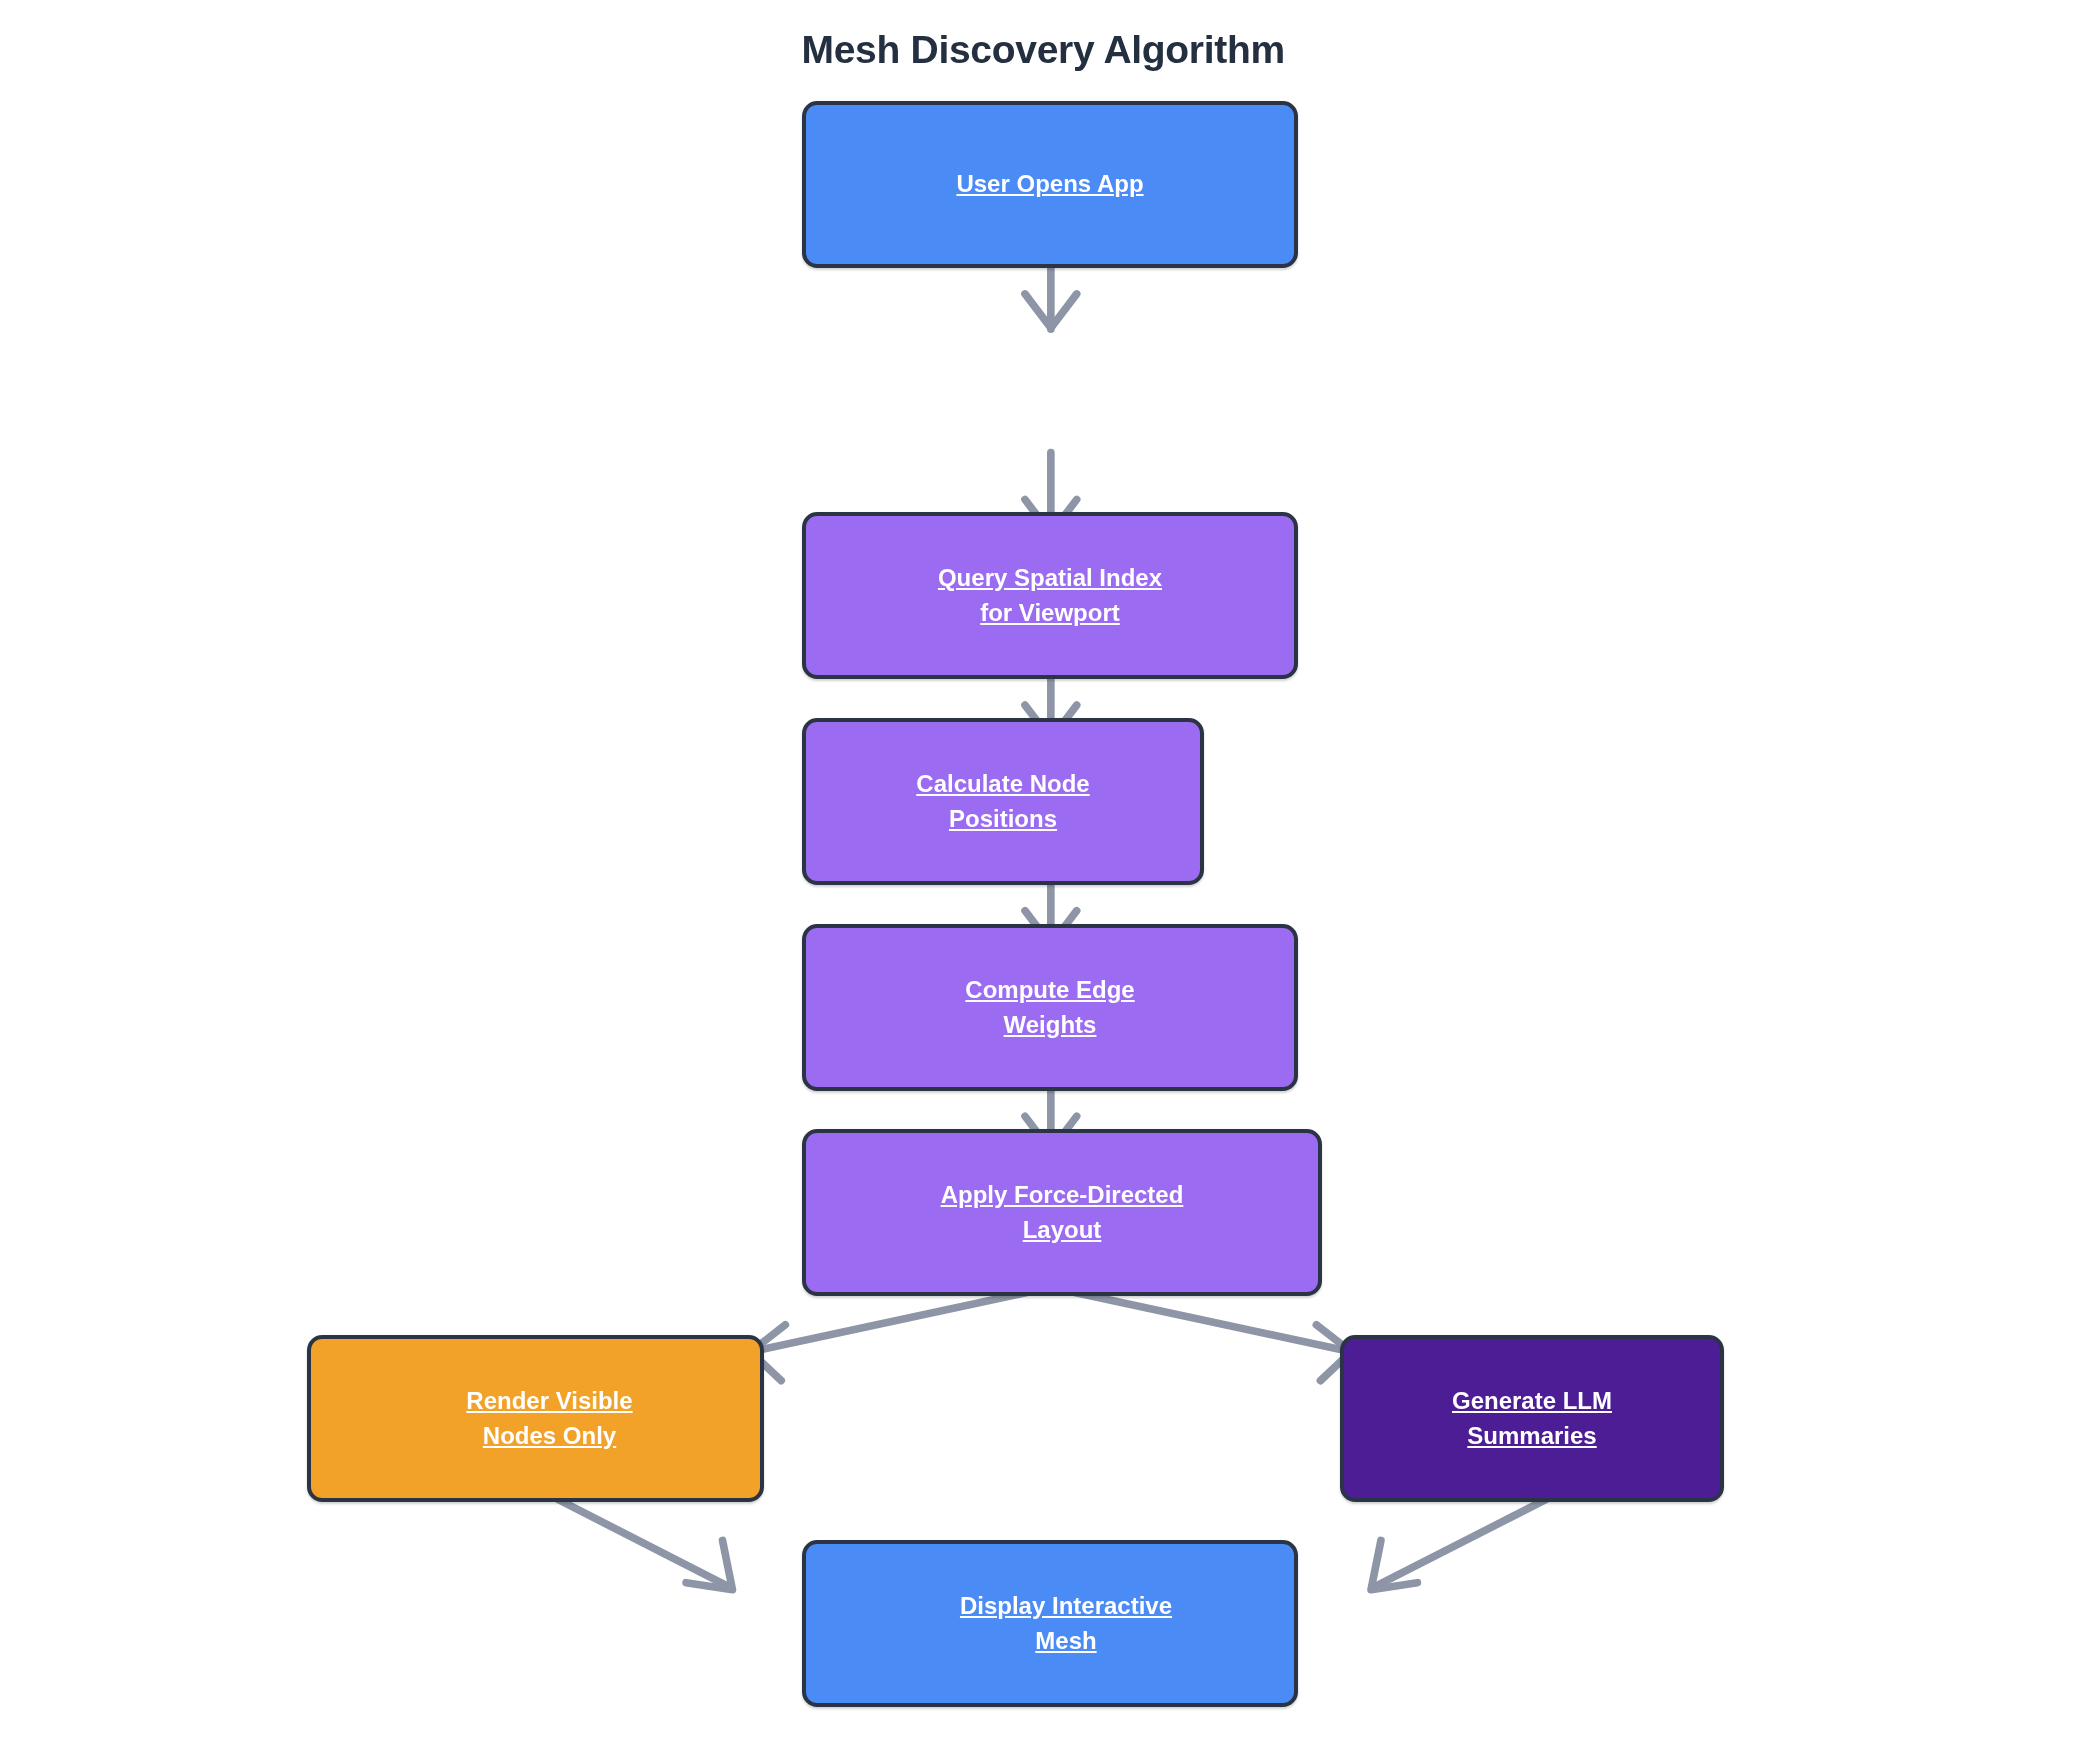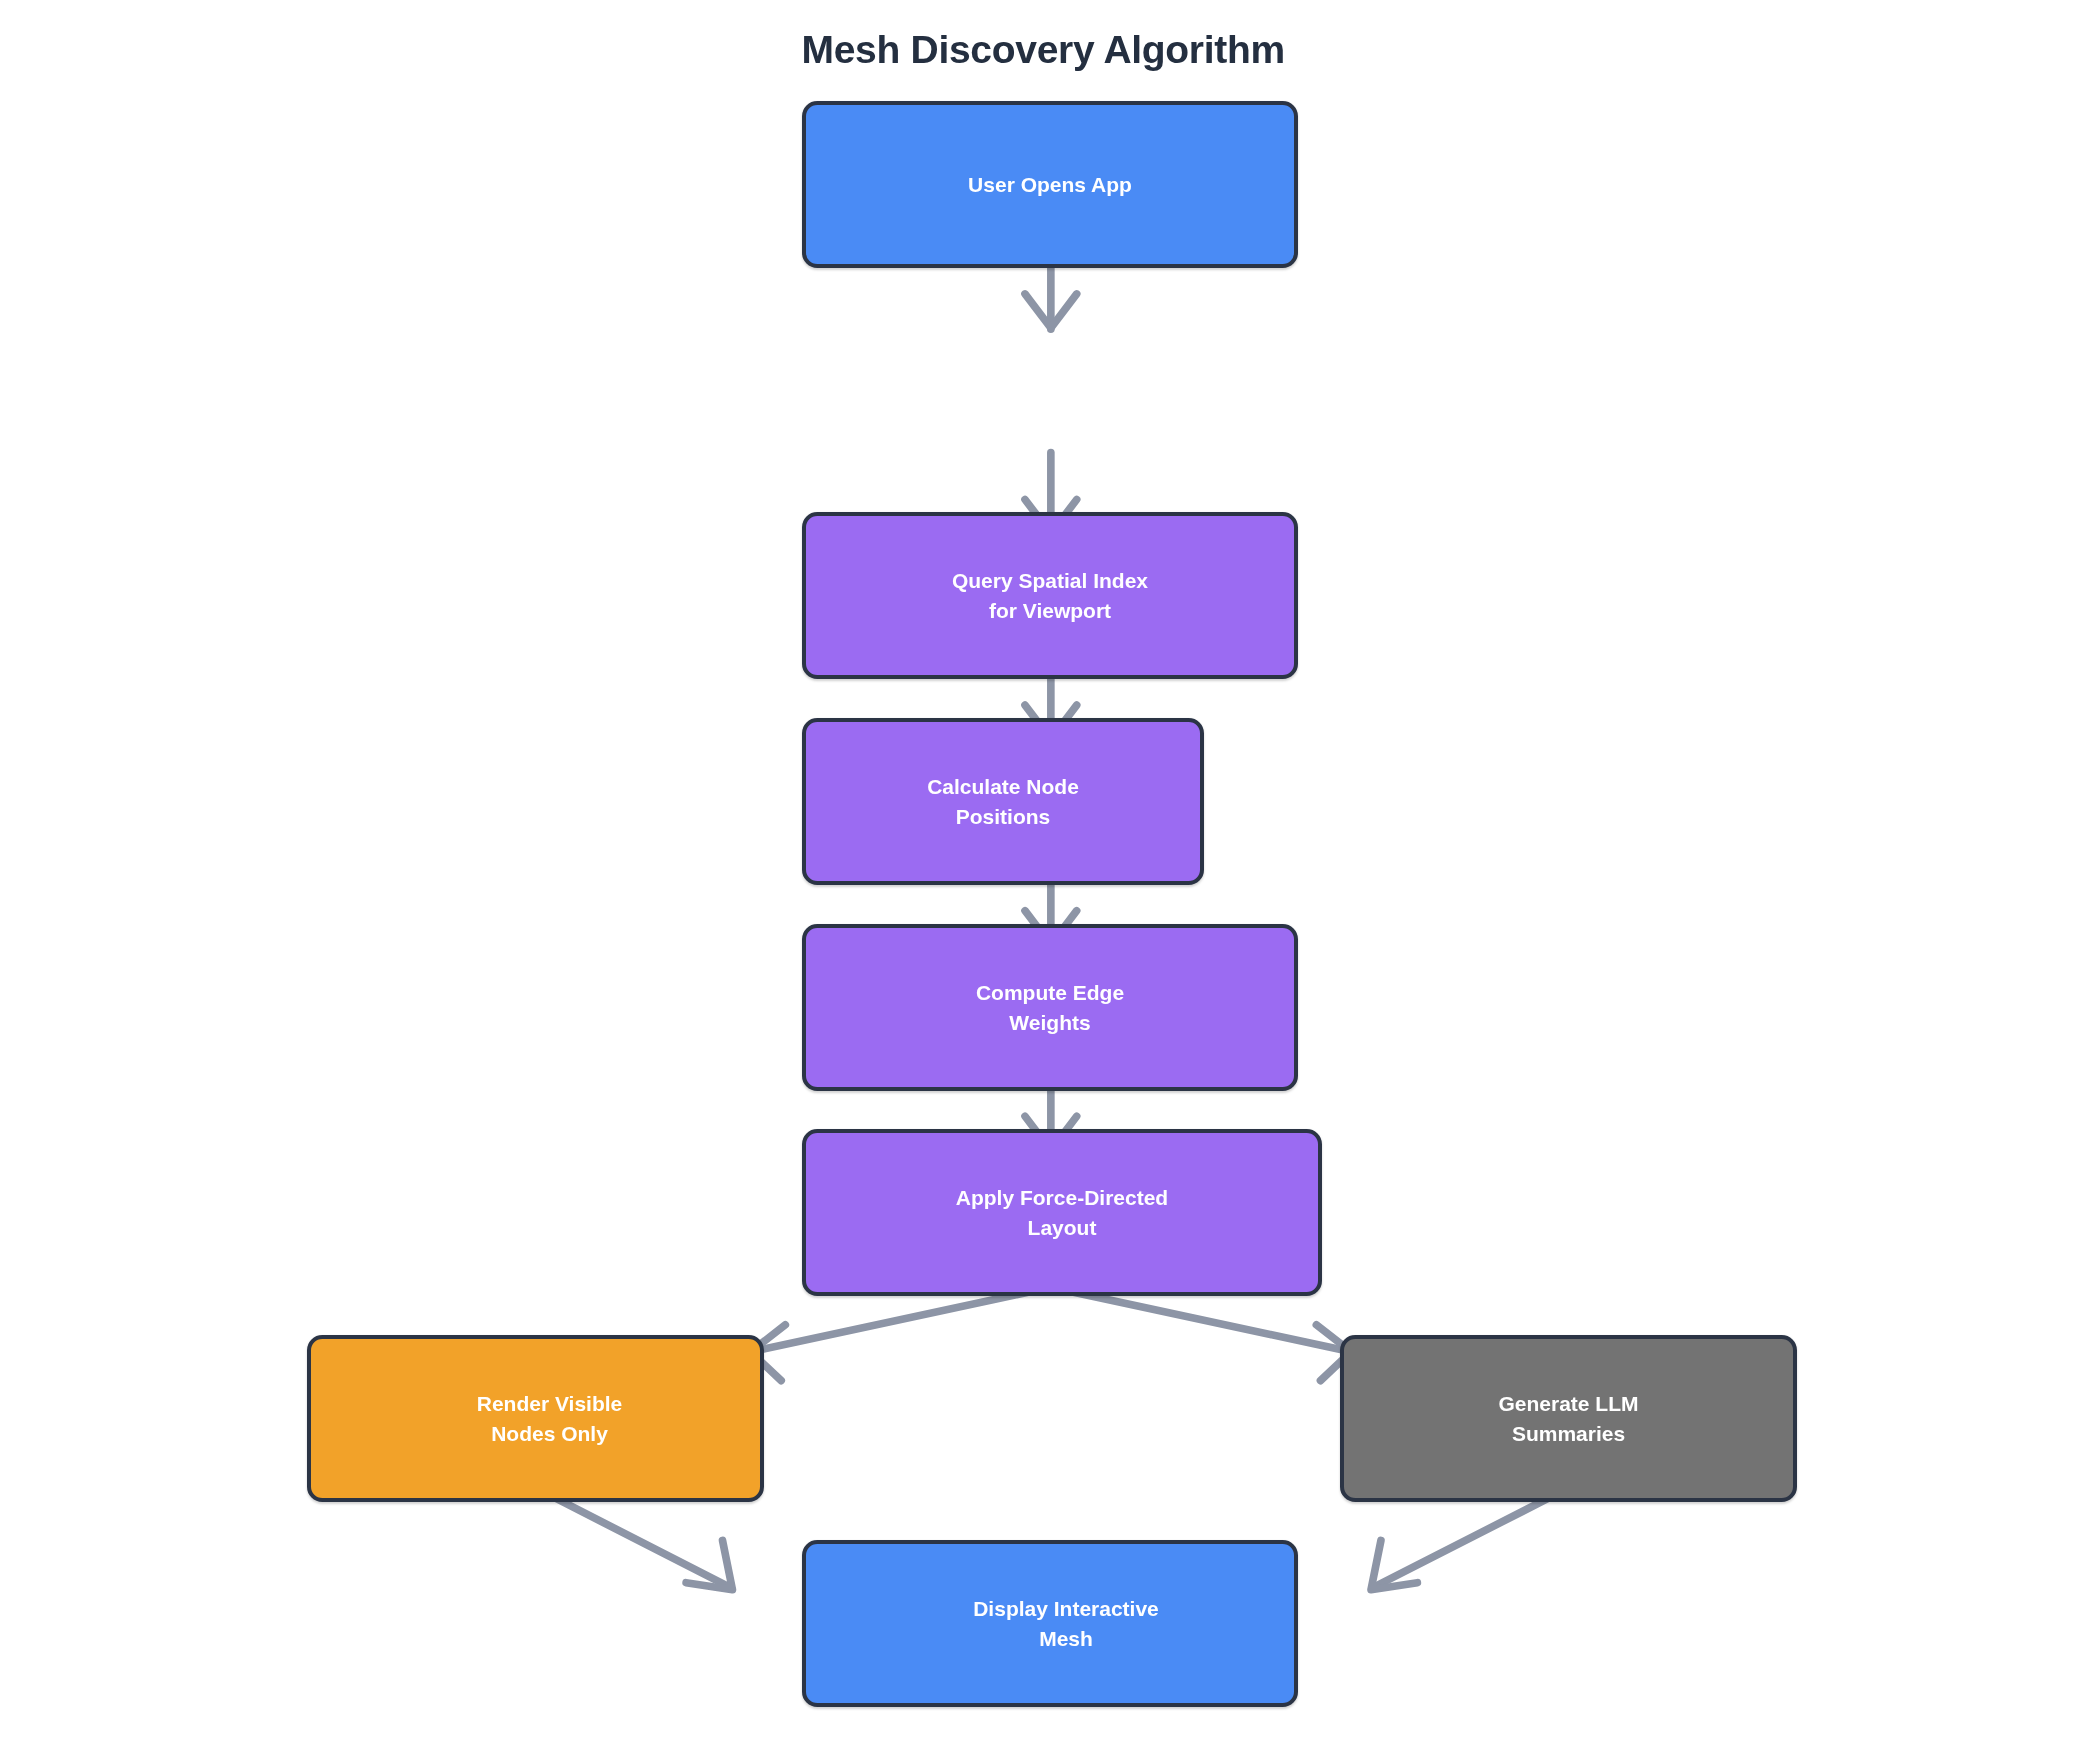--- a/index.html
+++ b/index.html
@@ -44,25 +44,26 @@
   .node {
     position: absolute;
     box-sizing: border-box;
     border: 4.7px solid #2B3445;
     border-radius: 15.3px;
     display: flex;
     align-items: center;
     justify-content: center;
     text-align: center;
     color: #ffffff;
-    font-size: 21px;
+    font-size: 24px;
     font-weight: bold;
     line-height: 1.42;
     z-index: 2;
     box-shadow: 0 1.8px 2.4px rgba(0,0,0,0.18);
+    text-decoration: underline;
   }
   .node-label {
     display: block;
     white-space: pre-line;
     pointer-events: none;
   }
 </style>
 </head>
 <body>
 
@@ -145,21 +146,21 @@
   <div class="node" style="left:802px; top:1129px; width:520px; height:167px; background:#9B6BF2;">
     <span class="node-label">Apply Force-Directed
 Layout</span>
   </div>
 
   <div class="node" style="left:307px; top:1335px; width:457px; height:167px; background:#F2A229;padding-left:28px;">
     <span class="node-label">Render Visible
 Nodes Only</span>
   </div>
 
-  <div class="node" style="left:1340px; top:1335px; width:457px; height:167px; background:#737373;">
+  <div class="node" style="left:1340px; top:1335px; width:384px; height:167px; background:#4c1d95;">
     <span class="node-label">Generate LLM
 Summaries</span>
   </div>
 
   <div class="node" style="left:802px; top:1540px; width:496px; height:167px; background:#4A8BF5;padding-left:32px;">
     <span class="node-label">Display Interactive
 Mesh</span>
   </div>
 
 </div>

